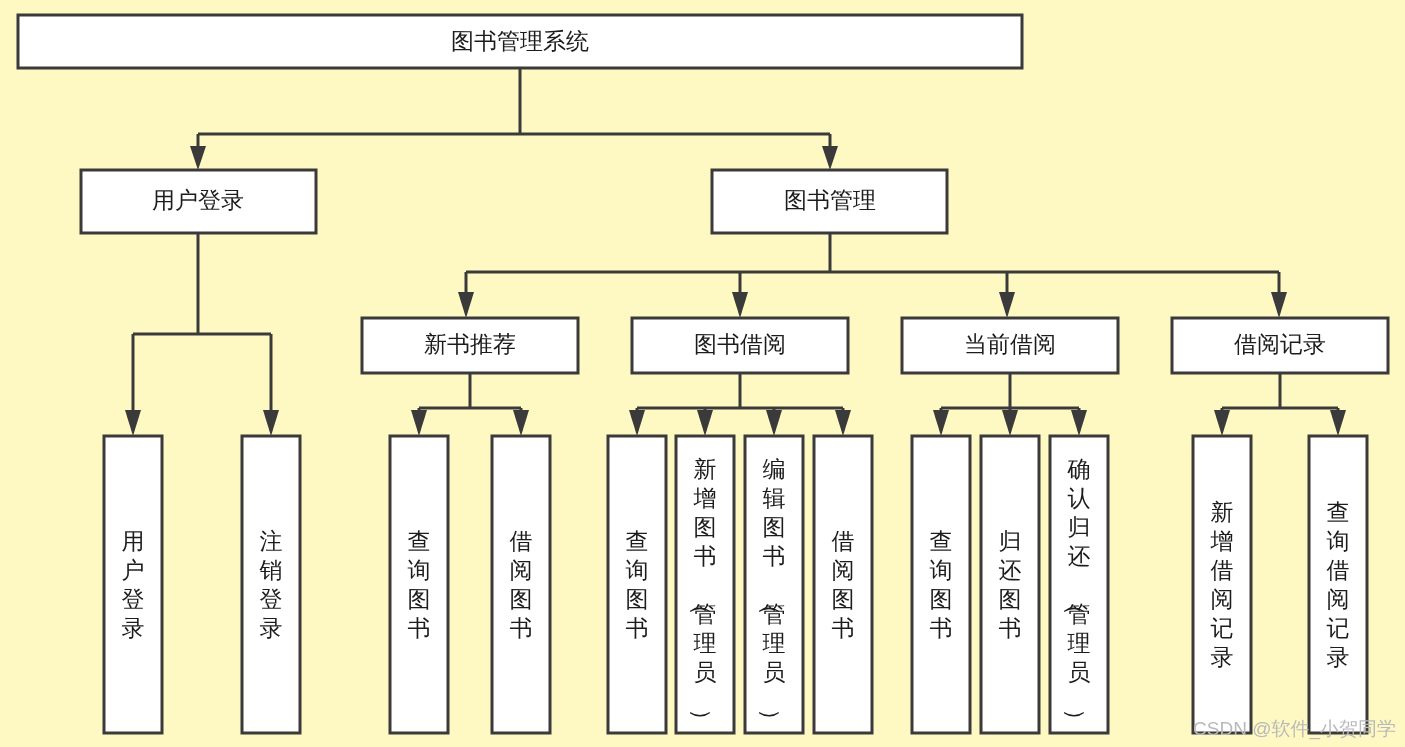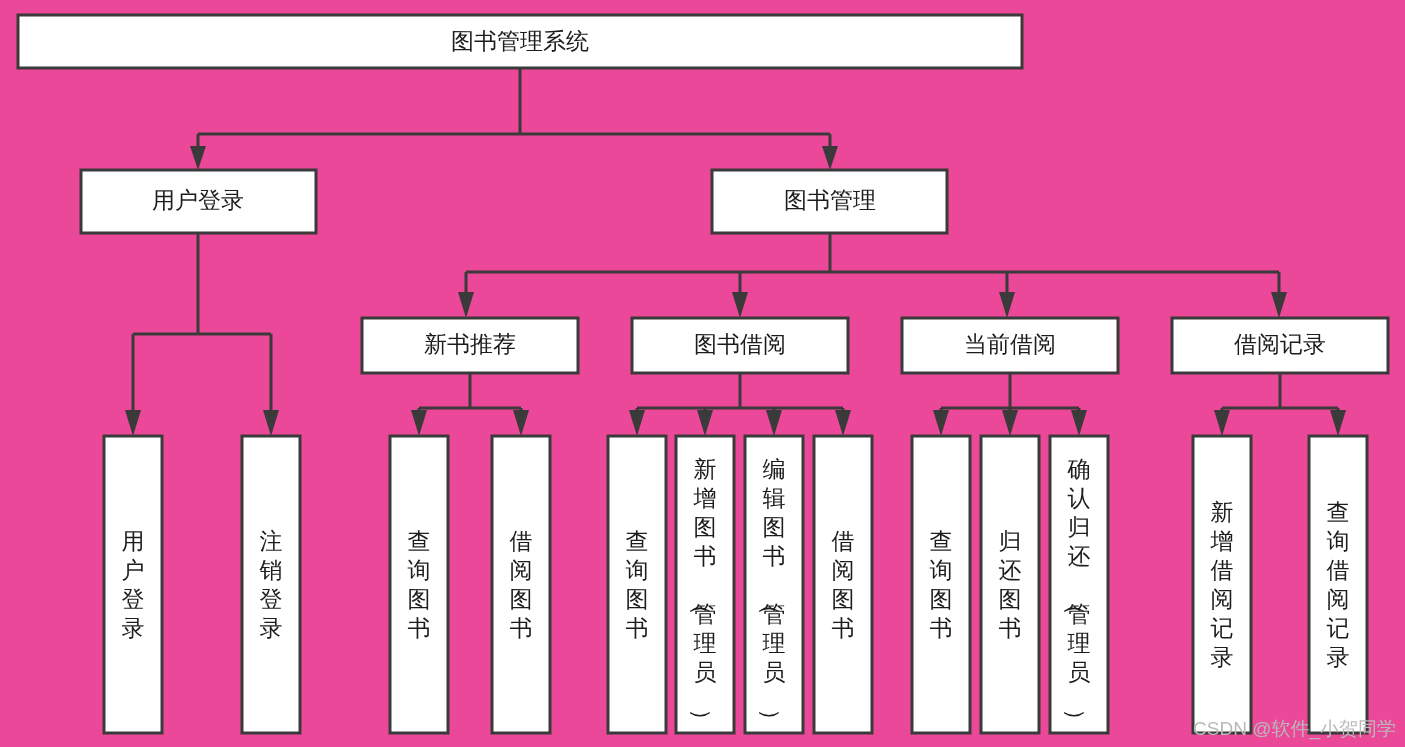--- a/index.html
+++ b/index.html
@@ -8,21 +8,21 @@
     padding: 0;
     background: #ffffff;
   }
   body {
     font-family: "Liberation Sans", "DejaVu Sans", sans-serif;
   }
   #diagram-root {
     position: relative;
     width: 1405px;
     height: 747px;
-    background: #ec4899;
+    background: #fef9c3;
     overflow: hidden;
   }
   svg#tree-svg {
     position: absolute;
     left: 0;
     top: 0;
     width: 1405px;
     height: 747px;
     display: block;
   }

